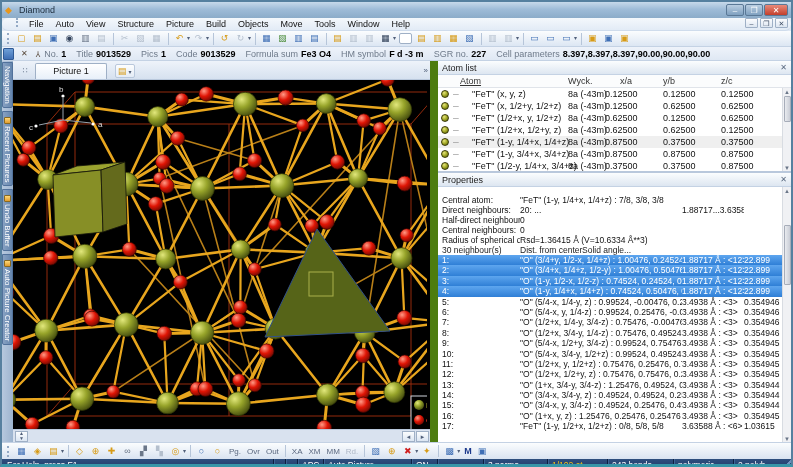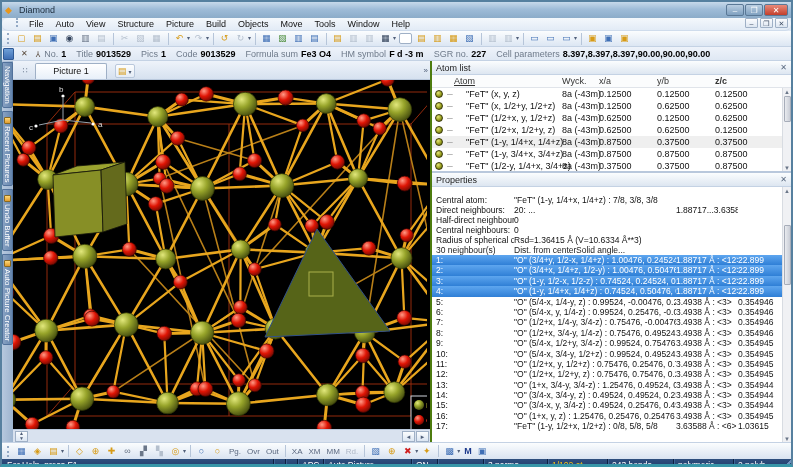--- a/index.html
+++ b/index.html
@@ -48,21 +48,21 @@
   .newpicbtn{height:14px;display:flex;align-items:center;margin:0 0 1px 8px;padding:0 2px;border:1px solid #b9c8dc;border-radius:2px;background:linear-gradient(#fdfefe,#e4ecf6);}
   .newpicbtn .g{color:#d79b16;font-size:9px;} .newpicbtn .c{font-size:6px;color:#51607a;margin-left:2px;}
   .chevmore{margin-left:auto;font-size:8px;color:#51607a;line-height:16px;}
   .canvaswrap{flex:0 0 349px;height:349px;background:#000;position:relative;}
   .canvaswrap svg{display:block;}
   .hscroll{flex:0 0 13px;background:#d9e2ef;border-top:1px solid #b9c8dc;display:flex;align-items:center;}
   .spin{width:13px;height:11px;margin-left:2px;border:1px solid #9fb0c6;background:linear-gradient(#fbfdfe,#dce6f3);display:flex;flex-direction:column;align-items:center;justify-content:center;font-size:5px;color:#51607a;line-height:5px;}
   .hsp{flex:1;}
   .harrow{width:13px;height:11px;border:1px solid #9fb0c6;background:linear-gradient(#fbfdfe,#dce6f3);font-size:7px;line-height:10px;text-align:center;color:#51607a;margin-right:1px;}
   
-  .right{flex:1;display:flex;flex-direction:column;border-left:2px solid #4d7c0f;background:#fff;}
+  .right{flex:1;display:flex;flex-direction:column;border-left:8px solid #4d7c0f;background:#fff;}
   .panel{display:flex;flex-direction:column;overflow:hidden;}
   .panel.atomlist{flex:0 0 112px;border-bottom:2px solid #b9c8dc;}
   .panel.props{flex:1;}
   .phead{height:14px;flex:0 0 14px;background:linear-gradient(#fbfdfe,#dde6f1);border-bottom:1px solid #c4d2e4;display:flex;align-items:center;font-size:9px;color:#222;padding:0 4px;}
   .phead .x{margin-left:auto;color:#5a6a80;font-size:8px;}
   .colhead{height:13px;flex:0 0 13px;display:flex;font-size:9px;color:#333;border-bottom:1px solid #e0e4ea;background:#fbfcfd;position:relative;}
   .colhead span{position:absolute;top:1px;}
   .alrows{flex:1;position:relative;background:#fff;overflow:hidden;}
   .alrow{height:12px;display:flex;align-items:center;font-size:9px;color:#111;position:relative;}
   .alrow.focus{background:#efefef;}
@@ -638,23 +638,23 @@
 
     <div class="right">
       <div class="panel atomlist">
         <div class="phead">
           <span>Atom list</span>
           <span class="x">✕</span>
         </div>
         <div class="colhead" id="atomColHead">
             <span style="left: 22px; text-decoration: underline;">Atom</span>
             <span style="left: 130px;">Wyck.</span>
-            <span style="left: 167px;">x/a</span>
+            <span style="left: 182px;">x/a</span>
             <span style="left: 225px;">y/b</span>
-            <span style="left: 283px; font-weight: bold;">z/c</span>
+            <span style="left: 283px;">z/c</span>
           </div>
         <div class="alrows" id="atomRows">
             <div class="alrow">
               <span class="alball"></span>
               <span class="altree">─</span>
               <span class="alcell" style="left: 34px;">"FeT" (x, y, z)</span>
               <span class="alcell" style="left: 130px;">8a (-43m)</span>
               <span class="alcell" style="left: 167px;">0.12500</span>
               <span class="alcell" style="left: 225px;">0.12500</span>
               <span class="alcell" style="left: 283px;">0.12500</span>

